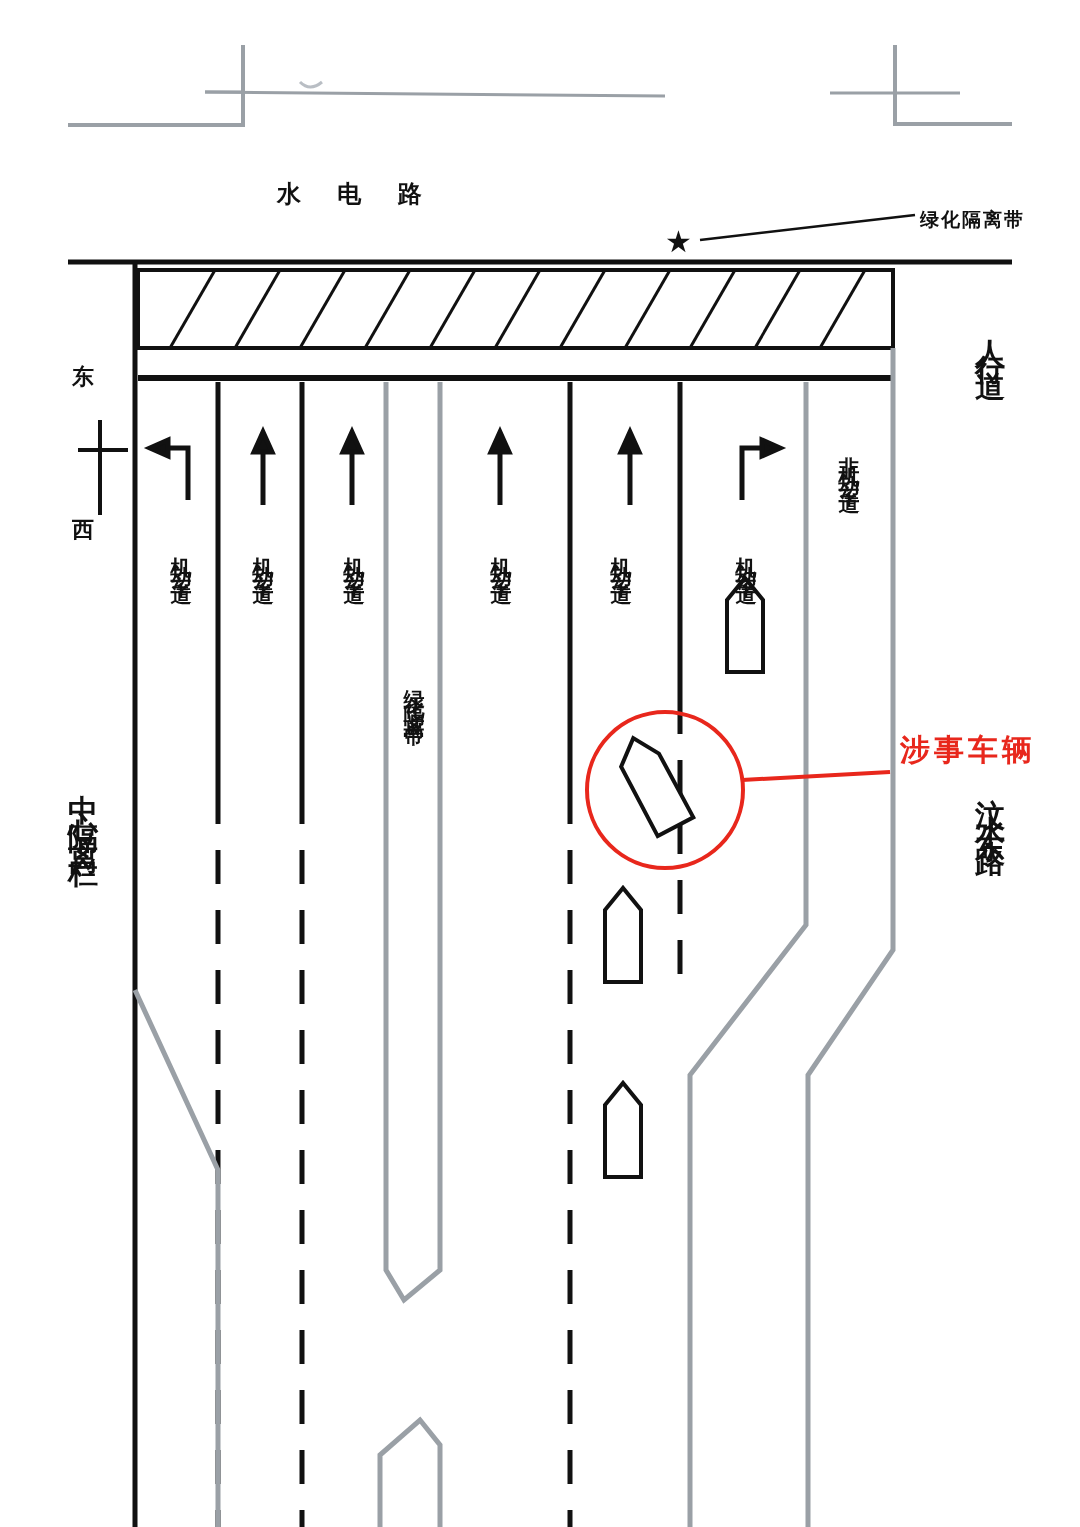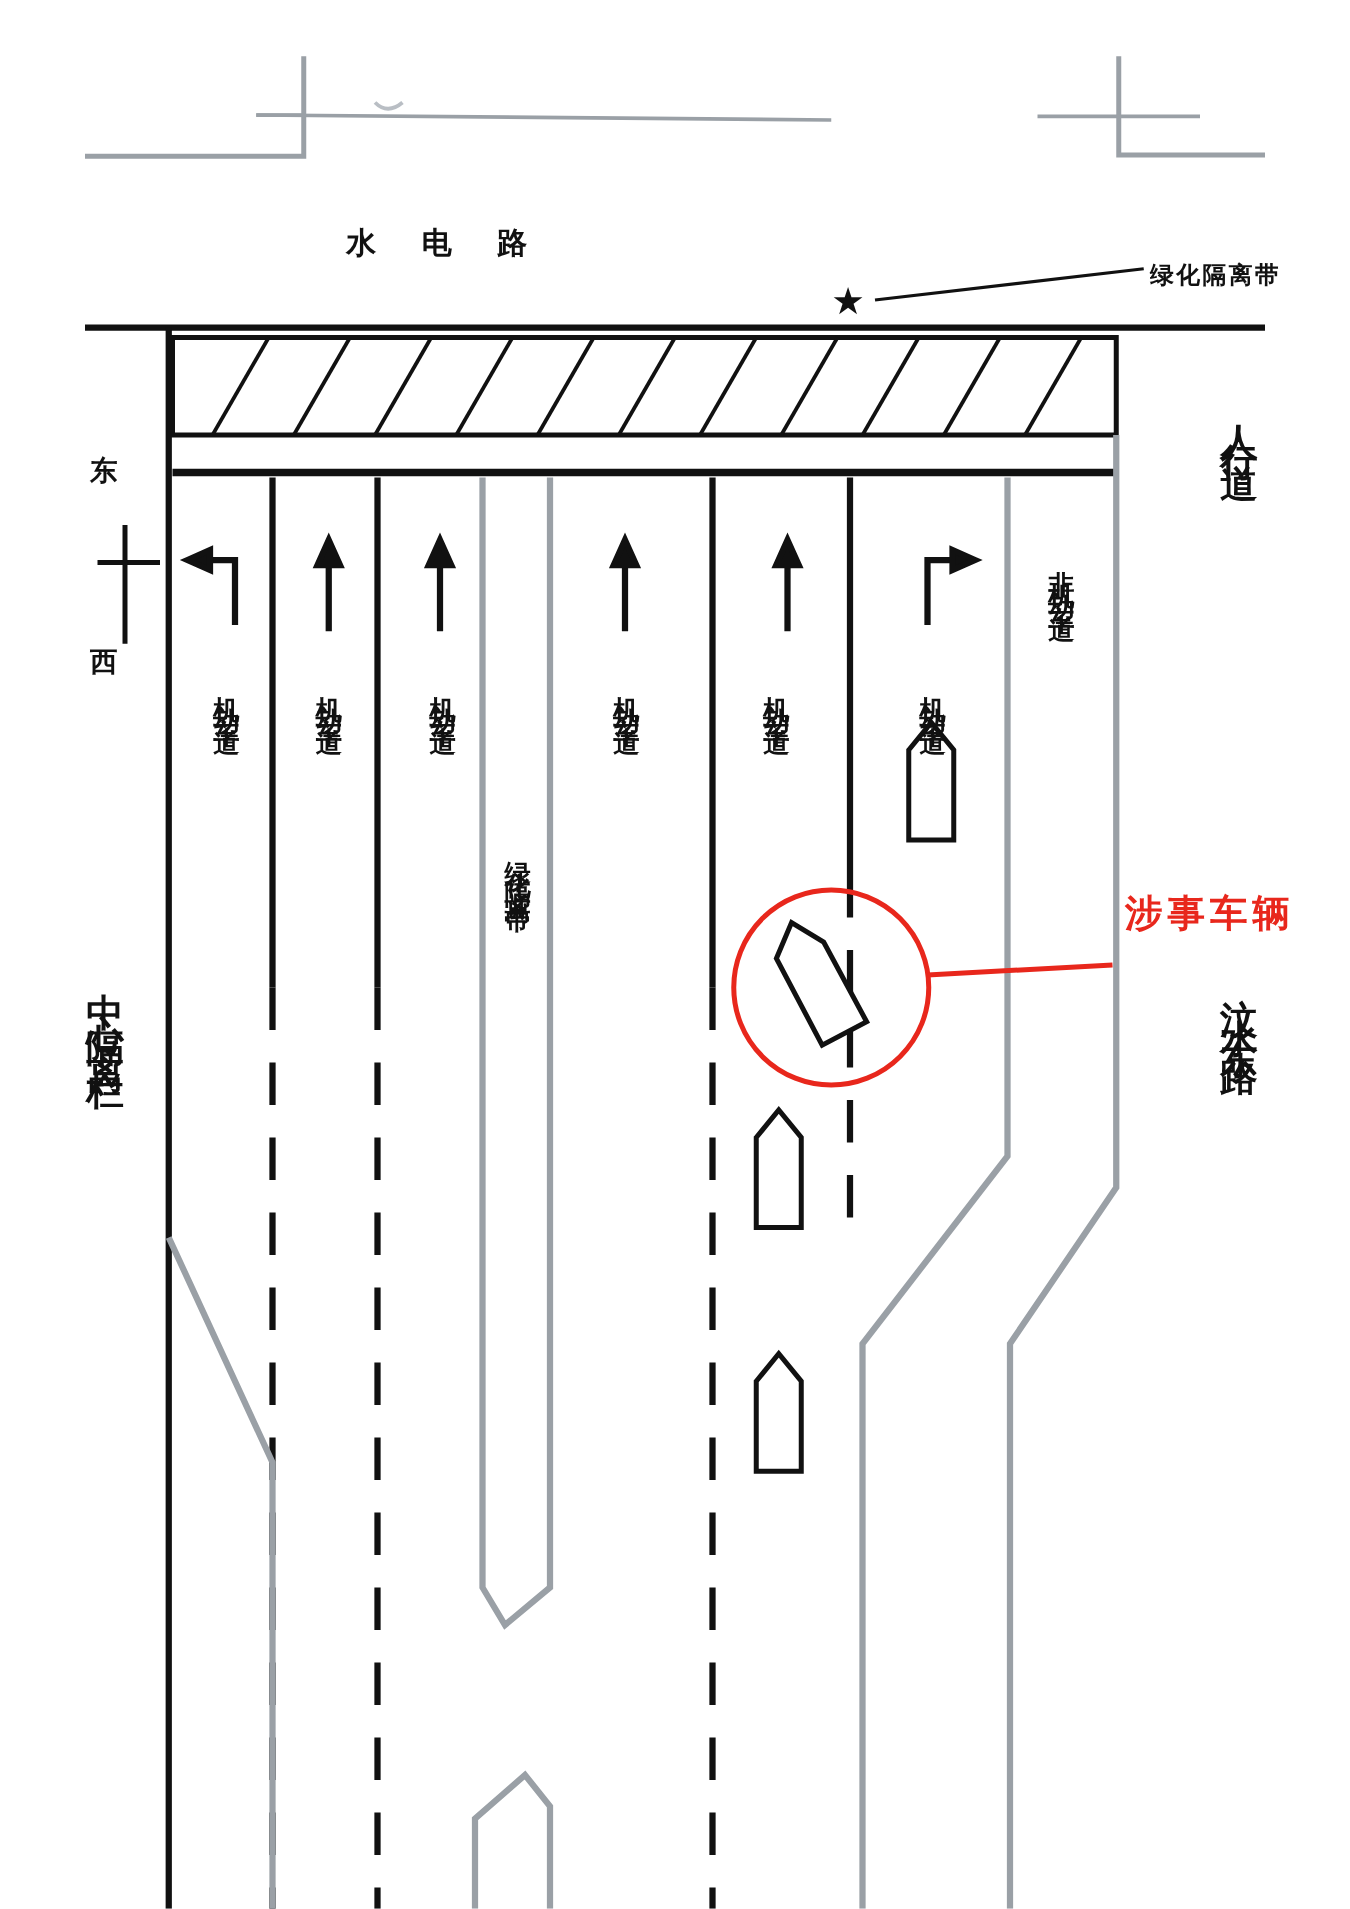--- a/index.html
+++ b/index.html
@@ -171,21 +171,21 @@
       <line x1="100" y1="420" x2="100" y2="515"></line>
     </g>
   </svg>
 
   <div class="htext road-top" style="left:277px;top:178px;">水 电 路</div>
 
   <div class="htext" style="left:665px;top:224px;font-size:30px;">★</div>
 
   <div class="htext note-label" style="left:920px;top:207px;">绿化隔离带</div>
 
-  <div class="htext red-label" style="left:900px;top:711px;">涉事车辆</div>
+  <div class="htext red-label" style="left:900px;top:730px;">涉事车辆</div>
 
   <div class="htext dir-e" style="left:72px;top:362px;">东</div>
   <div class="htext dir-w" style="left:72px;top:515px;">西</div>
 
   <div class="vtext big-label" style="left:68px;top:770px;">中心隔离栏</div>
 
   <div class="vtext big-label" style="left:975px;top:315px;">人行道</div>
   <div class="vtext big-label" style="left:975px;top:775px;">汶水东路</div>
 
   <div class="vtext lane-label" style="left:170px;top:540px;">机动车道</div>

